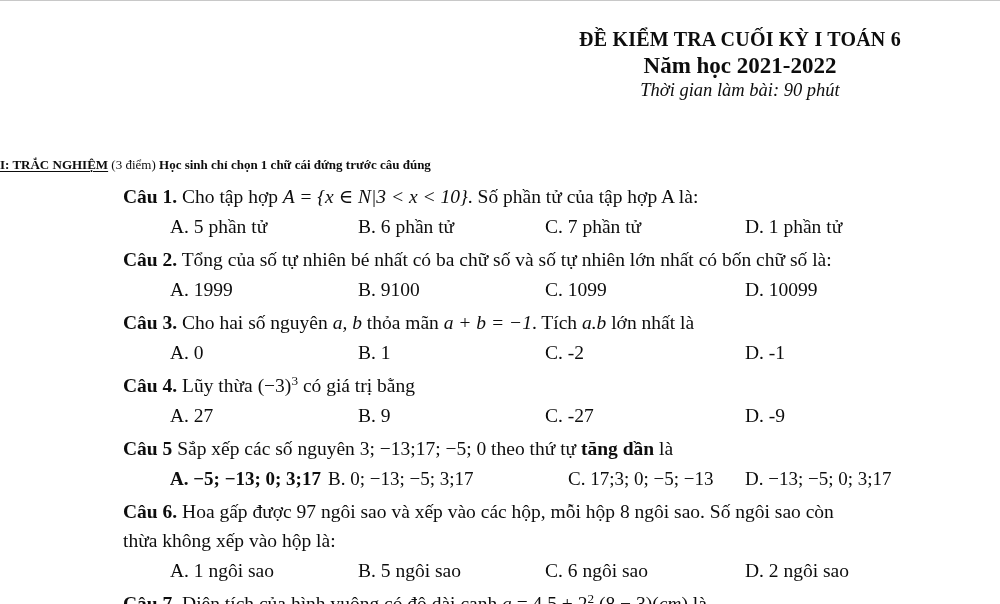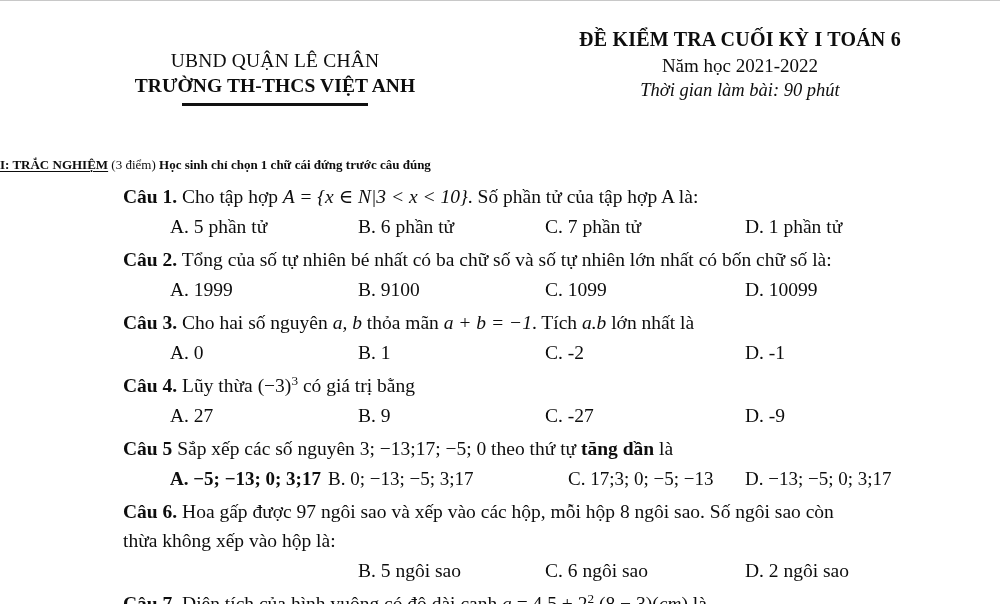--- a/index.html
+++ b/index.html
@@ -78,23 +78,23 @@
     text-align: center;
   }
   .exam-title {
     font-size: 20px;
     line-height: 27px;
     font-weight: bold;
     letter-spacing: 0.2px;
     white-space: nowrap;
   }
   .exam-year {
-    font-size: 19px;
+    font-size: 23px;
     line-height: 25px;
-    font-weight: normal;
+    font-weight: bold;
     white-space: nowrap;
     text-align: center;
   }
   .exam-duration {
     font-size: 18.5px;
     line-height: 25px;
     font-style: italic;
     white-space: nowrap;
   }
 
@@ -186,25 +186,20 @@
 </style>
 </head>
 <body>
 
 <div class="page-top-rule"></div>
 
 <div class="page">
 
   <div class="header">
 
-    <div class="header-left">
-      <div class="school-authority">UBND QUẬN LÊ CHÂN</div>
-      <div class="school-name">TRƯỜNG TH-THCS VIỆT ANH</div>
-      <div class="school-rule"></div>
-    </div>
 
     <div class="header-right">
       <div class="exam-title">ĐỀ KIỂM TRA CUỐI KỲ I TOÁN 6</div>
       <div class="exam-year">Năm học 2021-2022</div>
       <div class="exam-duration">Thời gian làm bài: 90 phút</div>
     </div>
 
   </div>
 
   <div class="content">
@@ -272,20 +267,21 @@
         <span class="opt opt-d">D.  −13; −5; 0; 3;17</span>
       </div>
     </div>
 
     <div class="question-block">
       <div class="q-text">
         <span class="q-label">Câu 6.</span><span> Hoa gấp được 97 ngôi sao và xếp vào các hộp, mỗi hộp 8 ngôi sao. Số ngôi sao còn</span>
       </div>
       <div class="q-text wrap">thừa không xếp vào hộp là:</div>
       <div class="options">
+        <span class="opt opt-a">A. 1 ngôi sao</span>
         <span class="opt opt-b">B. 5 ngôi sao</span>
         <span class="opt opt-c">C. 6 ngôi sao</span>
         <span class="opt opt-d">D. 2 ngôi sao</span>
       </div>
     </div>
 
     <div class="question-block">
       <div class="q-text">
         <span class="q-label">Câu 7.</span><span> Diện tích của hình vuông có độ dài cạnh </span><span class="mi">a</span><span class="mn"> = 4.5 + 2</span><sup class="exp">2</sup><span class="mn">.(8 − 3)(</span><span class="mi">cm</span><span>) là</span>
       </div>

